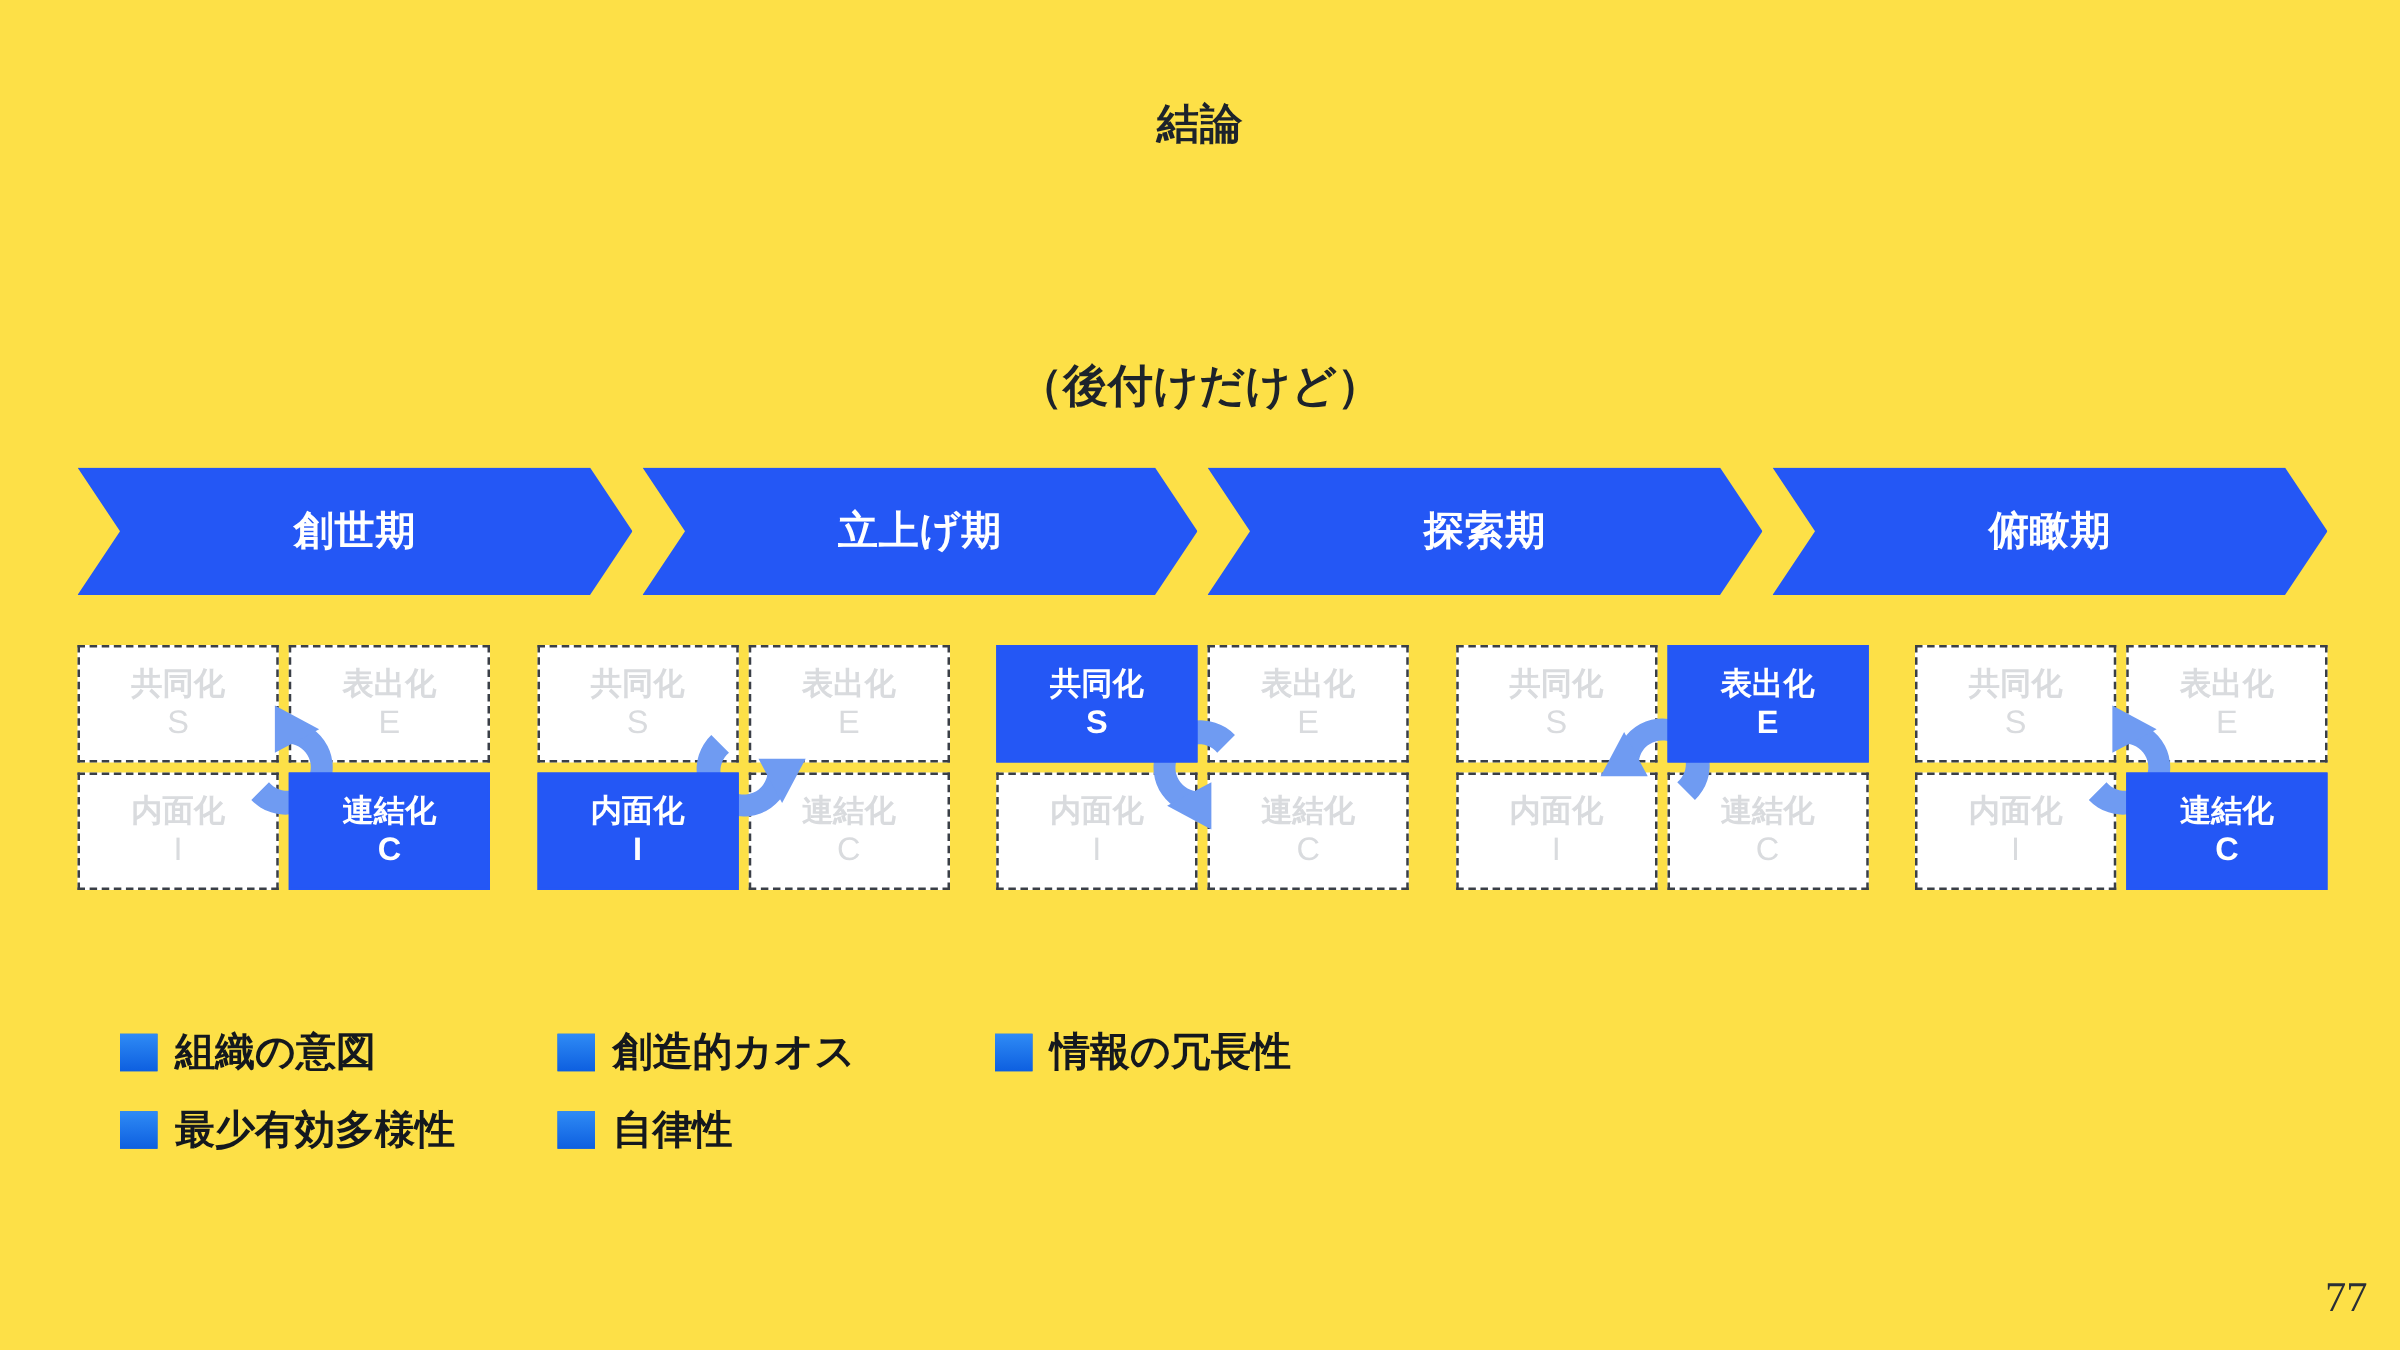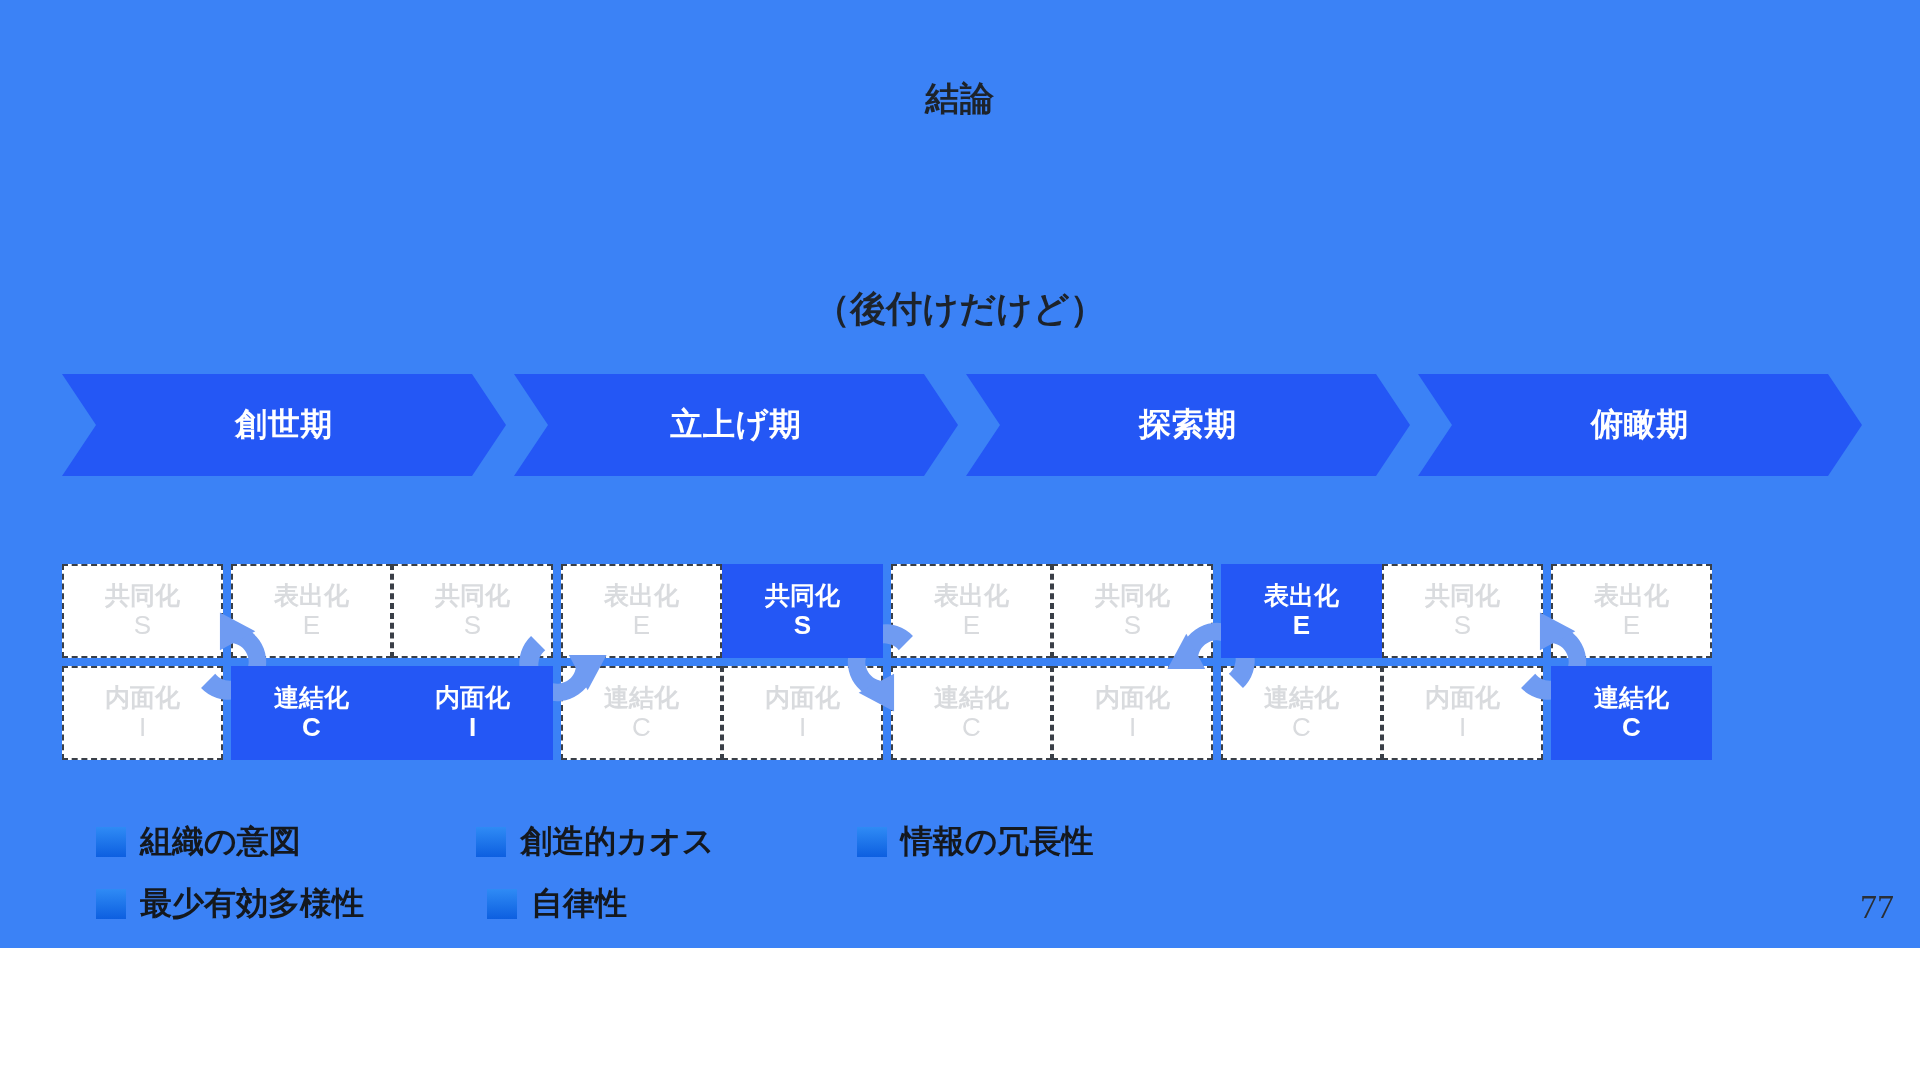--- a/index.html
+++ b/index.html
@@ -7,22 +7,22 @@
   html, body {
     width: 1920px;
     height: 1080px;
     background: #ffffff;
     font-family: "Liberation Sans", "DejaVu Sans", sans-serif;
     overflow: hidden;
   }
   .slide {
     position: relative;
     width: 1920px;
-    height: 948px;
-    background: #3b82f6;
+    height: 1080px;
+    background: #fde047;
     text-decoration: underline;
   }
 
   
   .eyebrow {
     position: absolute;
     top: 76px;
     left: 0;
     width: 1920px;
     text-align: center;
@@ -85,25 +85,26 @@
     font-size: 32px;
     font-weight: 700;
     color: #ffffff;
     letter-spacing: 0.02em;
     white-space: nowrap;
   }
 
   
   .matrix-row {
     position: absolute;
-    top: 564px;
+    top: 516px;
     left: 62px;
     width: 1800px;
     height: 200px;
     display: flex;
+    justify-content: space-between;
   }
   .seci-group {
     position: relative;
     width: 330px;
     height: 196px;
   }
   .seci-grid {
     position: absolute;
     inset: 0;
     display: grid;
@@ -158,21 +159,20 @@
   .legend {
     position: absolute;
     top: 820px;
     left: 96px;
     width: 1100px;
   }
   .legend-row {
     display: flex;
     align-items: center;
     margin-bottom: 18px;
-    gap: 41px;
   }
   .legend-item {
     display: flex;
     align-items: center;
     margin-right: 0;
   }
   .legend-item.col1 { width: 350px; }
   .legend-item.col2 { width: 350px; }
   .legend-item.col3 { width: 350px; }
   .legend-swatch {

